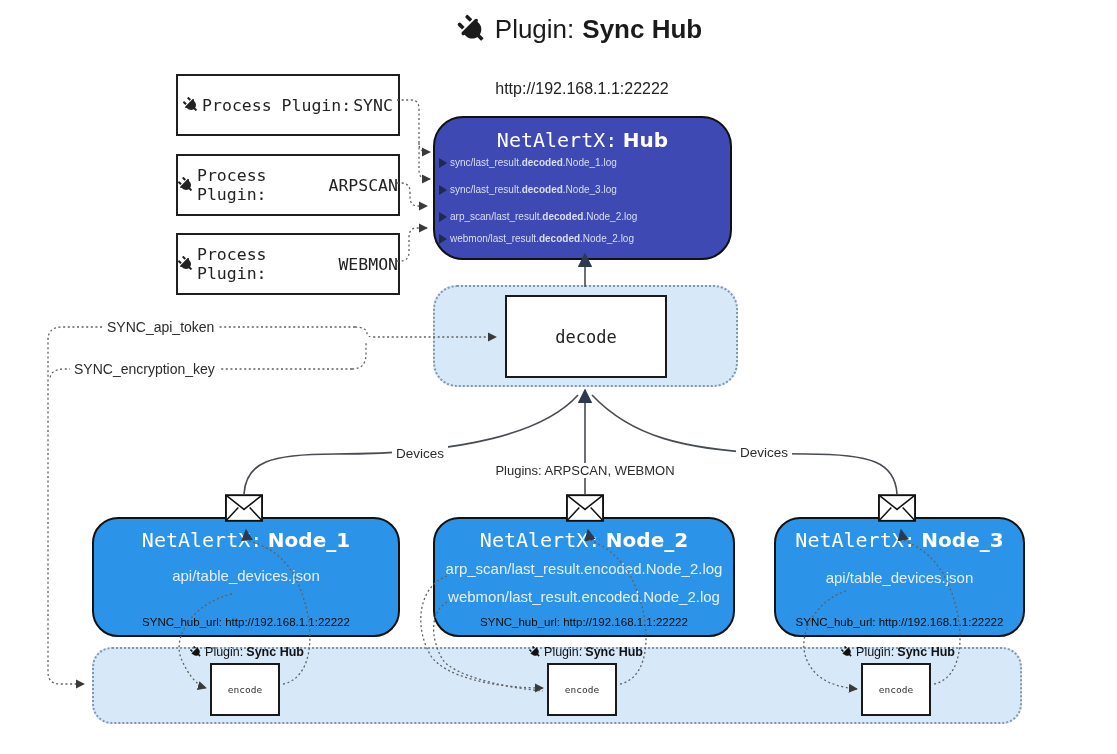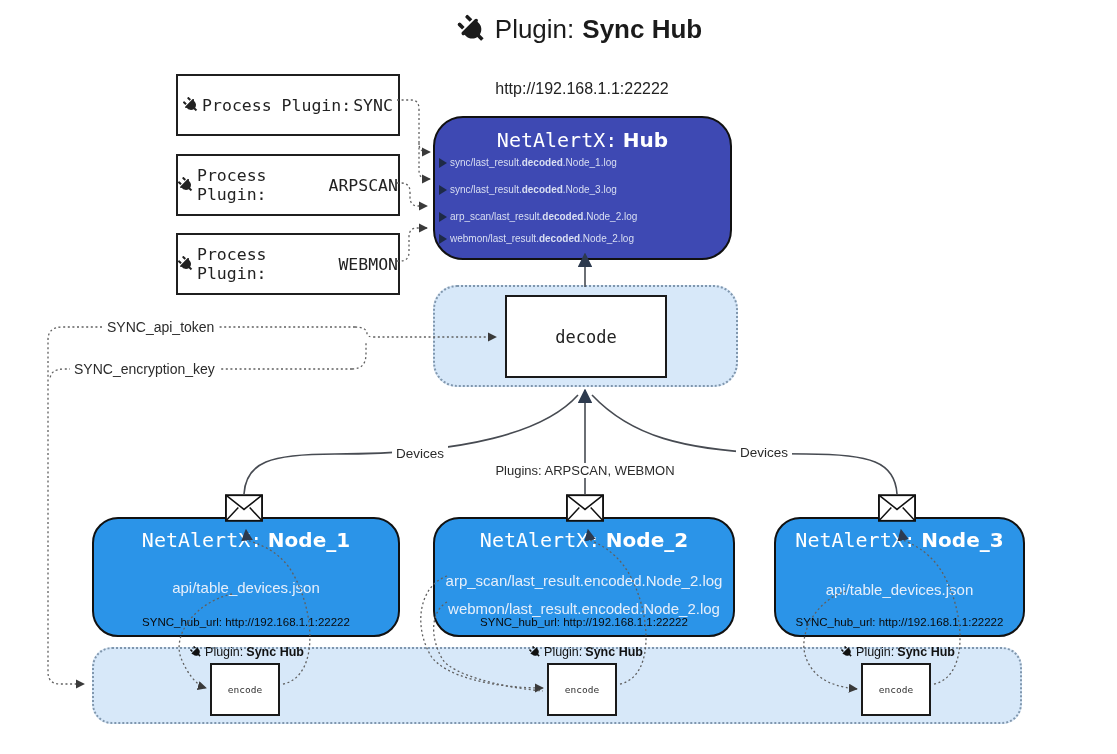--- a/index.html
+++ b/index.html
@@ -39,21 +39,21 @@
         justify-content:center;box-sizing:border-box;text-align:right;}
   .decode-box{left:505px;top:295px;width:162px;height:83px;font-size:17px;color:#222;}
 
   
   .linelabel{background:#fff;padding:0 4px;z-index:5;white-space:nowrap;color:#2b2b2b;}
 
   
   .node{background:#2B94E8;border:2px solid #111;border-radius:26px;z-index:1;box-sizing:border-box;top:517px;height:120px;}
   .node-title{position:absolute;top:9px;left:0;width:100%;text-align:center;color:#fff;font-size:20px;white-space:nowrap;}
   .node-title b{font-family:"DejaVu Sans",sans-serif;font-weight:700;font-size:20px;}
-  .nfile{position:absolute;left:0;width:100%;text-align:center;font-size:15px;color:#e6effb;white-space:nowrap;margin-top:12px;}
+  .nfile{position:absolute;left:0;width:100%;text-align:center;font-size:15px;color:#e6effb;white-space:nowrap;}
   .nurl{position:absolute;bottom:7px;left:0;width:100%;text-align:center;font-size:11.5px;color:#0a0a0a;white-space:nowrap;}
 
   .env{position:absolute;z-index:4;}
 
   
   .band{left:92px;top:647px;width:930px;height:77px;border-radius:20px;}
   .encode-box{top:663px;width:70px;height:53px;font-size:9.5px;color:#333;}
   .enclabel{top:645px;transform:translateX(-50%);display:flex;align-items:center;gap:3px;
             font-size:12.5px;color:#111;z-index:5;white-space:nowrap;}
   .enclabel b{font-weight:700;}

